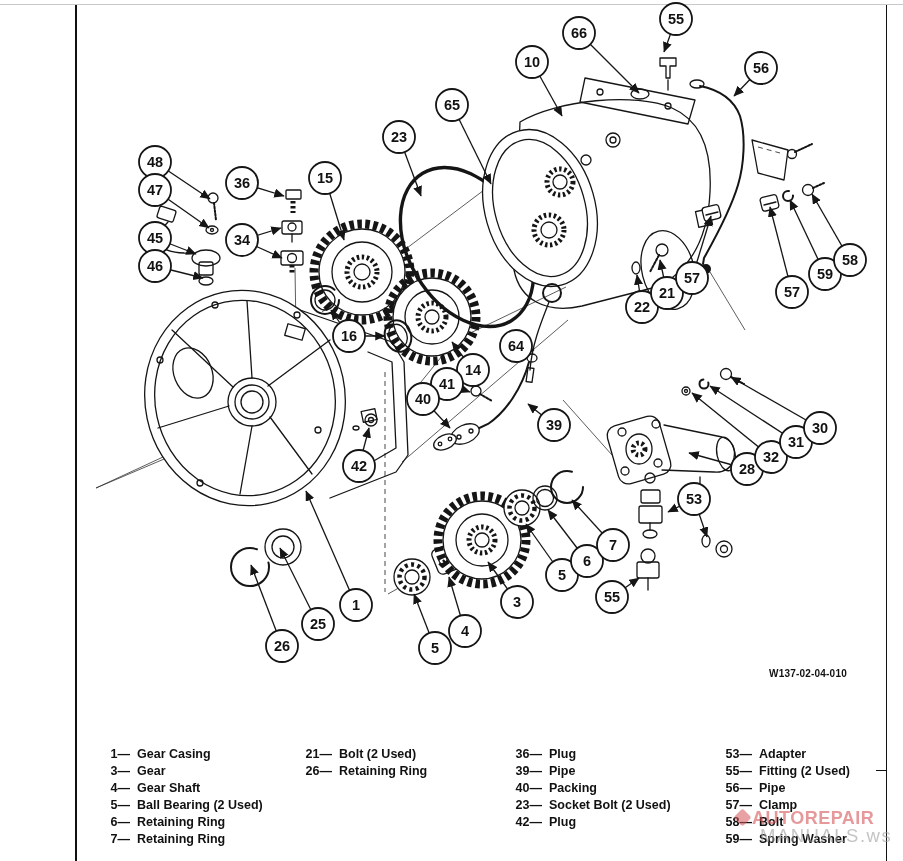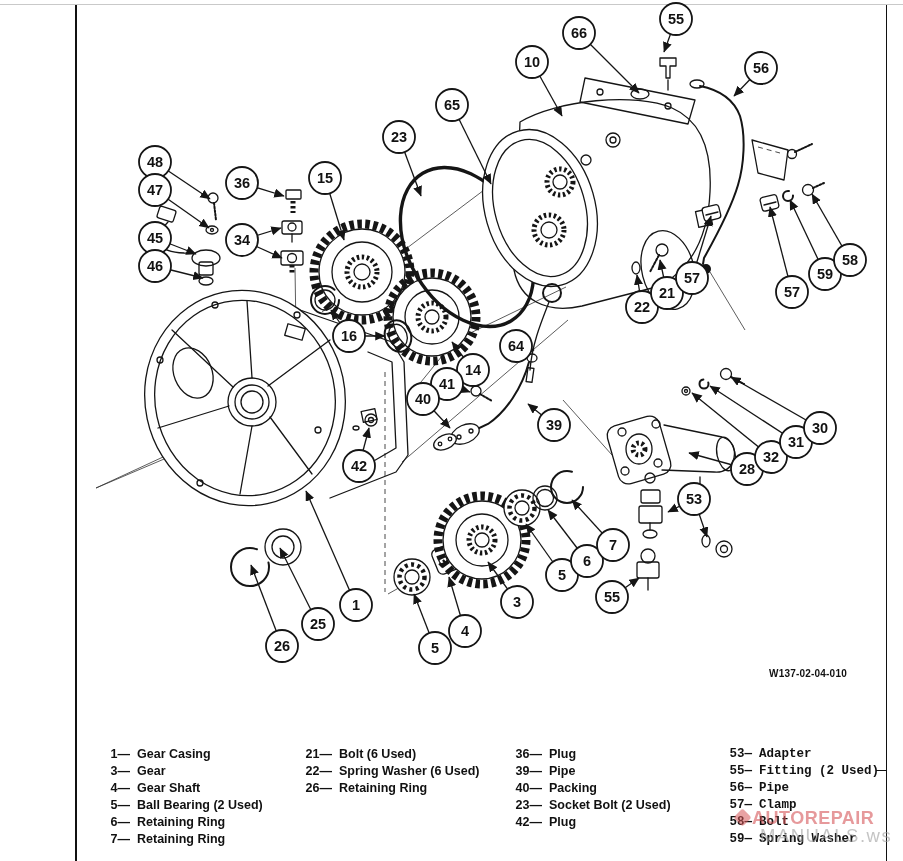--- a/index.html
+++ b/index.html
@@ -547,25 +547,21 @@
           <span class="llabel">Retaining Ring</span>
         </div>
         <div class="legend-row">
           <span class="lnum">7—</span>
           <span class="llabel">Retaining Ring</span>
         </div>
       </div>
       <div class="legend-col" style="left: 298px;">
         <div class="legend-row">
           <span class="lnum">21—</span>
-          <span class="llabel">Bolt (6 Used)</span>
-        </div>
-        <div class="legend-row">
-          <span class="lnum">22—</span>
-          <span class="llabel">Spring Washer (6 Used)</span>
+          <span class="llabel">Bolt (2 Used)</span>
         </div>
         <div class="legend-row">
           <span class="lnum">26—</span>
           <span class="llabel">Retaining Ring</span>
         </div>
       </div>
       <div class="legend-col" style="left: 508px;">
         <div class="legend-row">
           <span class="lnum">36—</span>
           <span class="llabel">Plug</span>
@@ -580,21 +576,21 @@
         </div>
         <div class="legend-row">
           <span class="lnum">23—</span>
           <span class="llabel">Socket Bolt (2 Used)</span>
         </div>
         <div class="legend-row">
           <span class="lnum">42—</span>
           <span class="llabel">Plug</span>
         </div>
       </div>
-      <div class="legend-col" style="left: 718px; font-family: Liberation Mono, monospace;">
+      <div class="legend-col" style="left: 718px;">
         <div class="legend-row">
           <span class="lnum">53—</span>
           <span class="llabel">Adapter</span>
         </div>
         <div class="legend-row">
           <span class="lnum">55—</span>
           <span class="llabel">Fitting (2 Used)</span>
         </div>
         <div class="legend-row">
           <span class="lnum">56—</span>

